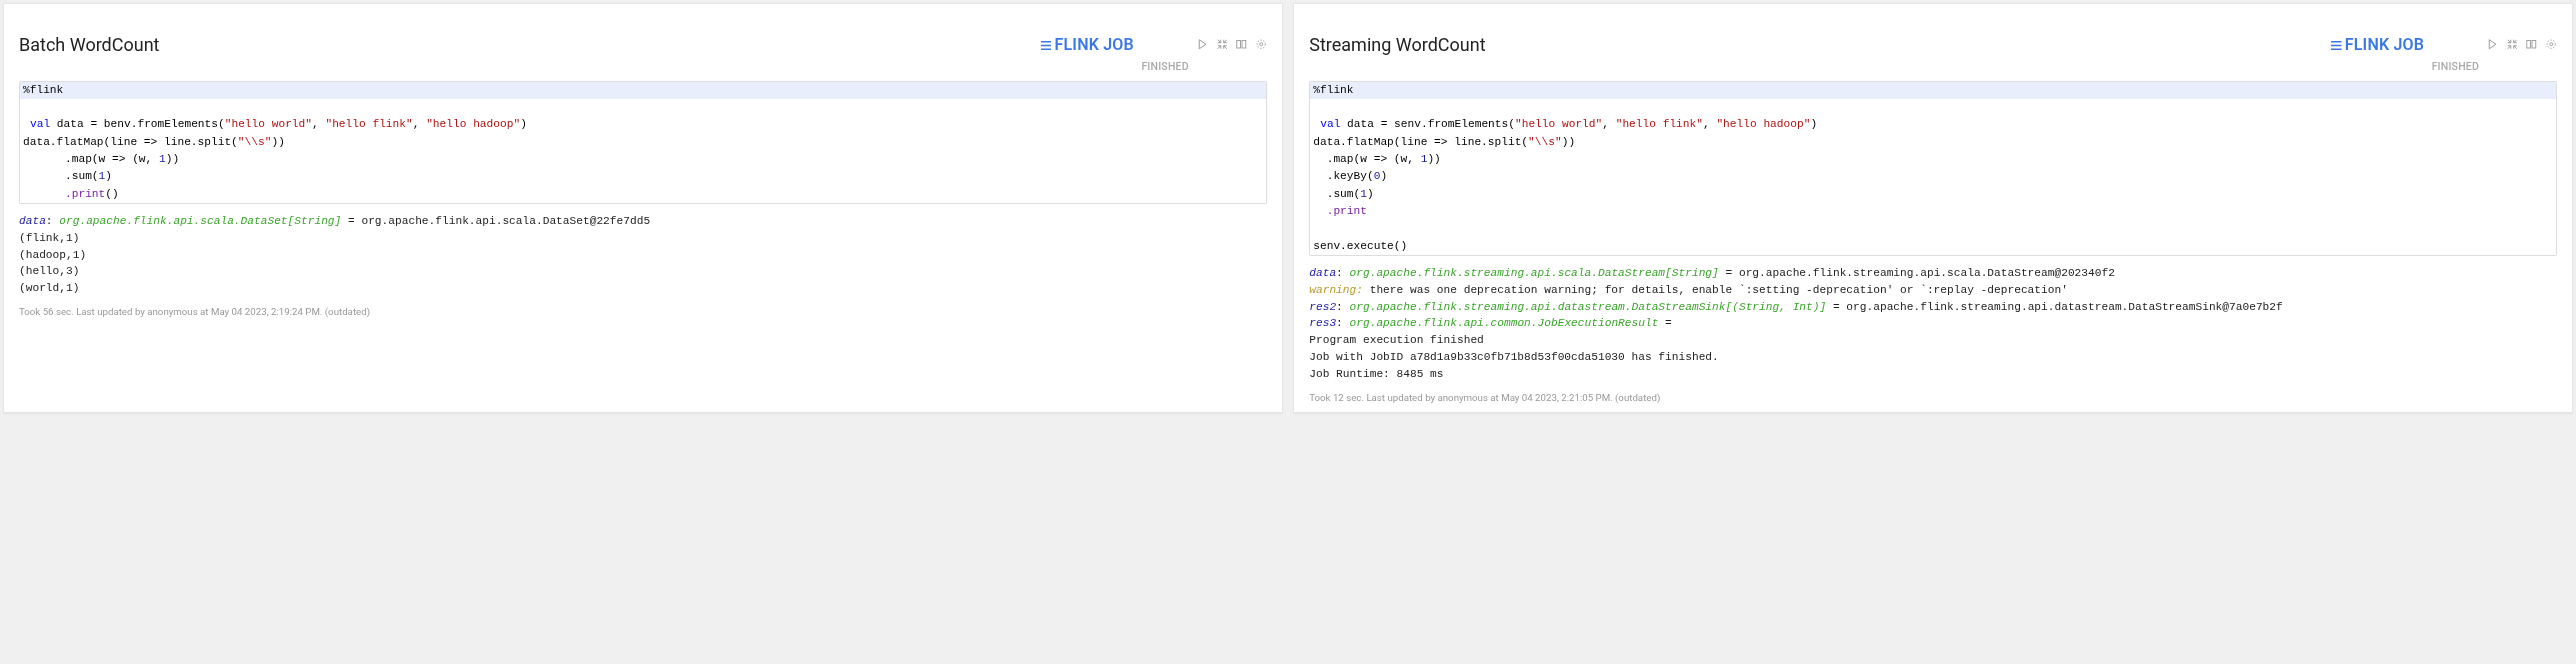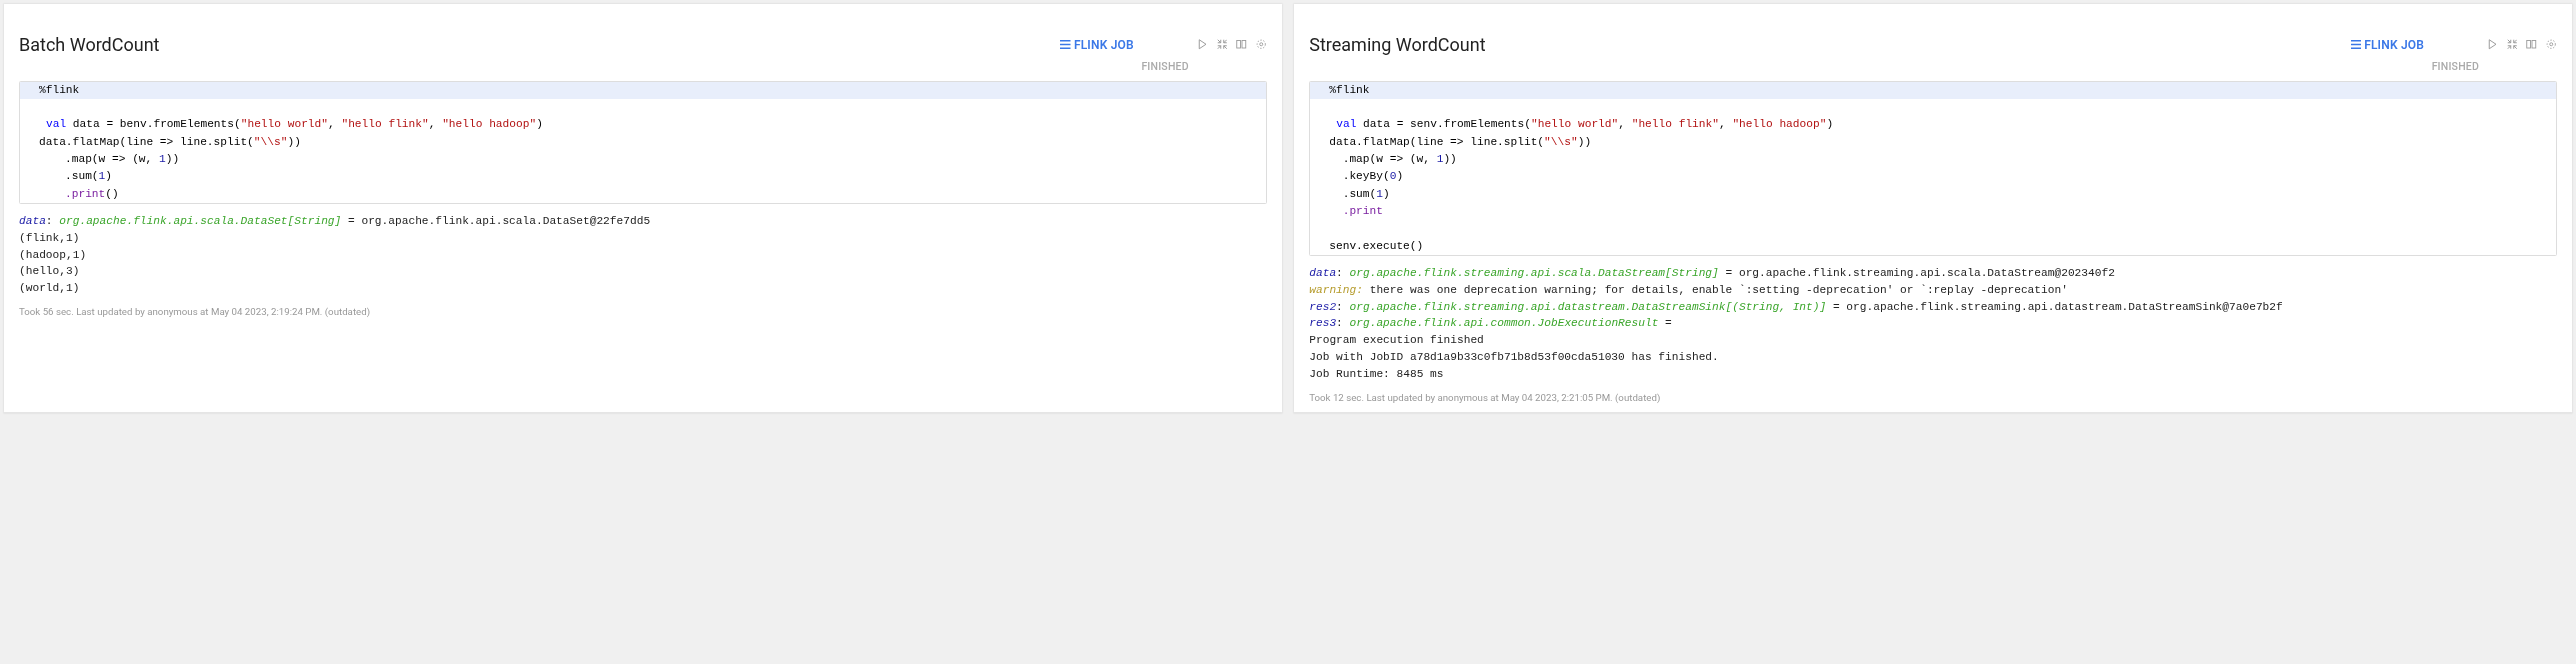--- a/index.html
+++ b/index.html
@@ -36,21 +36,21 @@
       display: flex;
       align-items: center;
       gap: 7.5px;
       color: #999;
     }
     .flink-job {
       display: flex;
       align-items: center;
       gap: 3px;
       color: #3b78e7;
-      font-size: 12px;
+      font-size: 16px;
       font-weight: 600;
       letter-spacing: 0.2px;
       cursor: pointer;
     }
     .status-text {
       font-size: 10.5px;
       color: #aaa;
       font-weight: 500;
       letter-spacing: 0.2px;
       margin-top: 44px;
@@ -67,21 +67,21 @@
     .code-block {
       border: 0.7px solid #ddd;
       border-radius: 1.5px;
       font-family: "SFMono-Regular", Consolas, "Liberation Mono", Menlo, monospace;
       font-size: 11.2px;
       line-height: 1.55;
       margin-bottom: 9px;
       overflow: hidden;
     }
     .code-line {
-      padding: 0 19px;
+      padding: 0 3px;
       white-space: pre;
       min-height: 1.55em;
     }
     .code-line.first { background: #e8eefb; }
     .gutter-space { padding-left: 45px; }
     .tok-kw { color: #0000ff; margin-left: 7px; }
     .tok-str { color: #b21111; }
     .tok-num { color: #1a1aa6; }
     .tok-method { color: #7a1fa0; }
     .output {

